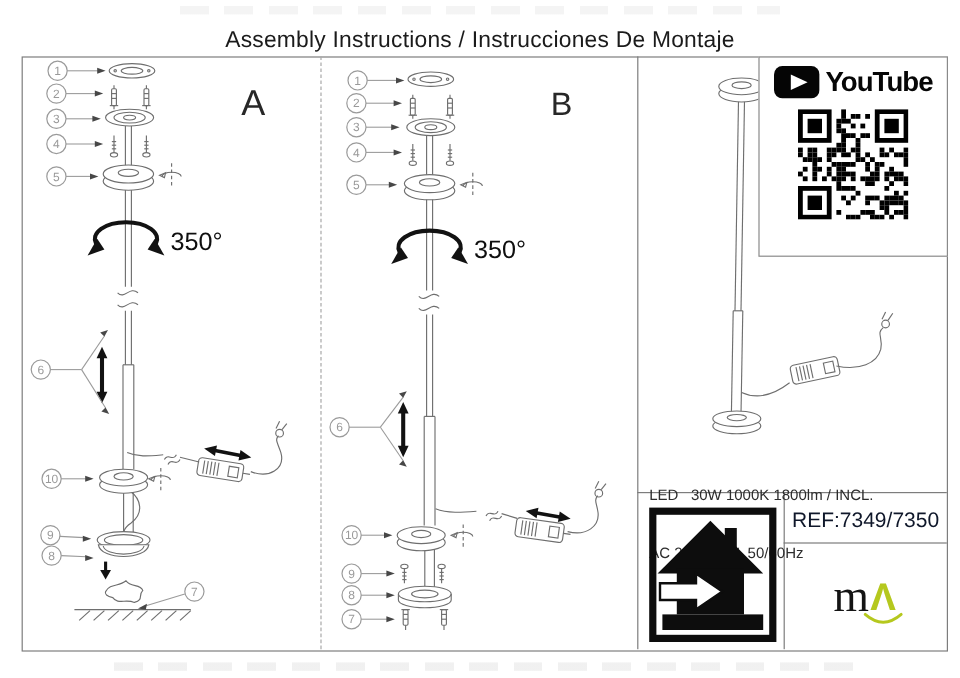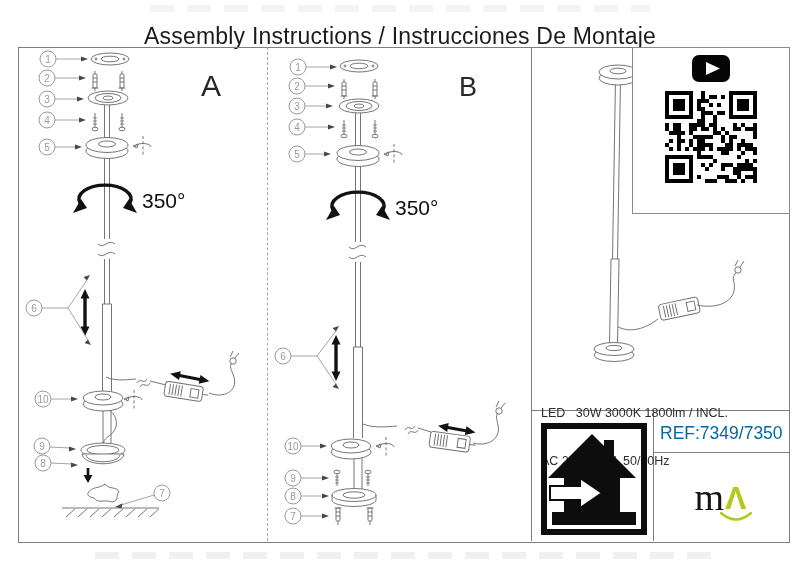--- a/index.html
+++ b/index.html
@@ -1,17 +1,17 @@
 <!DOCTYPE html>
 <html><head>
 <meta charset="utf-8">
 <style>
   html,body{margin:0;padding:0;background:#fff}
   .page{position:relative;width:800px;height:565px;background:#fff;overflow:hidden;font-family:"Liberation Sans",sans-serif}
-  .title{position:absolute;top:23px;left:0;width:100%;text-align:center;font-size:23px;color:#1b1b1b;letter-spacing:.2px}
+  .title{position:absolute;top:23px;left:0;width:100%;text-align:center;font-size:19px;color:#1b1b1b;letter-spacing:.2px}
   .sheet-border{position:absolute;left:18px;top:47px;width:770px;height:494px;border:1px solid #7d7d7d}
   .div-dash{position:absolute;left:267px;top:47px;height:494px;border-left:1px dashed #a8a8a8}
   .div-solid{position:absolute;left:531px;top:47px;height:494px;border-left:1px solid #7d7d7d}
   .hline1{position:absolute;left:531px;top:410px;width:258px;border-top:1px solid #7d7d7d}
   .vline2{position:absolute;left:653px;top:410px;height:131px;border-left:1px solid #7d7d7d}
   .hline2{position:absolute;left:653px;top:452px;width:136px;border-top:1px solid #7d7d7d}
   svg.layer{position:absolute;overflow:visible}
   svg text{font-family:"Liberation Sans",sans-serif}
   .co circle{fill:#fff;stroke:#9a9a9a;stroke-width:1}
   .co text{fill:#9a9a9a;font-size:10px;text-anchor:middle}
@@ -23,21 +23,21 @@
   .bfill{fill:#121212;stroke:none}
   .plabel{font-size:30px;fill:#272727}
   .plabel-b{font-size:27px;fill:#272727}
   .rot{font-size:21px;fill:#0f0f0f}
   .dashl{stroke-dasharray:3 2.2}
   .yt-box{position:absolute;left:632px;top:47px;width:156px;height:165px;border:1px solid #8a8a8a;background:#fff;z-index:5}
   .yt-row{display:flex;align-items:center;justify-content:center;margin-top:7px;gap:5px}
   .yt-word{font-size:23px;font-weight:bold;letter-spacing:-.8px;color:#060606}
   .qr-wrap{display:flex;justify-content:center;margin-top:9px}
   .specs{position:absolute;left:541px;top:373px;font-size:12.5px;line-height:16px;color:#2d2d2d;white-space:pre;z-index:6}
-  .ref-cell{position:absolute;left:660px;top:416px;height:34px;display:flex;align-items:center;font-size:17.5px;color:#0369a1;z-index:6}
+  .ref-cell{position:absolute;left:660px;top:416px;height:34px;display:flex;align-items:center;font-size:17.5px;color:#0f172a;z-index:6}
   .brand-cell{position:absolute;left:653px;top:452px;width:136px;height:89px;display:flex;align-items:center;justify-content:center;z-index:6}
   .brand-word{font-family:"Liberation Serif",serif;font-size:38px;color:#141414;display:inline-flex;align-items:baseline;line-height:1}
   .brand-caret{position:relative;font-family:"Liberation Sans",sans-serif;font-weight:bold;font-size:32px;margin:0 1px;top:-1px}
   .brand-arc{position:absolute;left:50%;transform:translateX(-50%);bottom:-11px;overflow:visible}
   .strip{position:absolute;height:7px;background:repeating-linear-gradient(90deg,#e9e9e9 0 24px,transparent 24px 37px)}
 </style>
 </head>
 <body>
 
 <div class="page">
@@ -523,20 +523,21 @@
       </g>
     </g>
   </svg>
 
   <div class="yt-box">
     <div class="yt-row">
       <svg width="38" height="27" viewBox="0 0 38 27">
         <rect x="0" y="0" width="38" height="27" rx="7" fill="#050505"></rect>
         <polygon points="14,7 28,13.5 14,20" fill="#ffffff"></polygon>
       </svg>
+      <span class="yt-word">YouTube</span>
     </div>
     <div class="qr-wrap">
       <svg width="92" height="92" viewBox="0 0 92 92">
         <g class="modules" fill="#000">
             <rect x="36" y="0" width="4" height="4"></rect>
             <rect x="36" y="4" width="4" height="4"></rect>
             <rect x="44" y="4" width="4" height="4"></rect>
             <rect x="48" y="4" width="4" height="4"></rect>
             <rect x="56" y="4" width="4" height="4"></rect>
             <rect x="32" y="8" width="4" height="4"></rect>
@@ -697,21 +698,21 @@
         <g fill="#000">
           <rect x="8" y="8" width="12" height="12"></rect>
           <rect x="72" y="8" width="12" height="12"></rect>
           <rect x="8" y="72" width="12" height="12"></rect>
         </g>
       </svg>
     </div>
   </div>
 
   <div class="specs">
-    <div>LED   30W 3000K 1800lm / INCL.</div>
+    <div>LED   30W 1000K 1800lm / INCL.</div>
     <div>AC 220-240V  50/60Hz</div>
   </div>
 
   <svg class="layer" style="left:540px;top:422px;z-index:6" width="108" height="114" viewBox="0 0 108 114">
     <rect x="4" y="4" width="100" height="106" fill="none" stroke="#0d0d0d" stroke-width="6"></rect>
     <rect x="12" y="90" width="84" height="13" fill="#0d0d0d"></rect>
     <rect x="64" y="18" width="10" height="28" fill="#0d0d0d"></rect>
     <polygon points="8,56 52,12 96,56" fill="#0d0d0d"></polygon>
     <rect x="24" y="52" width="56" height="38" fill="#0d0d0d"></rect>
     <polygon points="10,64 40,64 40,56 62,71 40,86 40,78 10,78" fill="#ffffff" stroke="#0d0d0d" stroke-width="2"></polygon>

